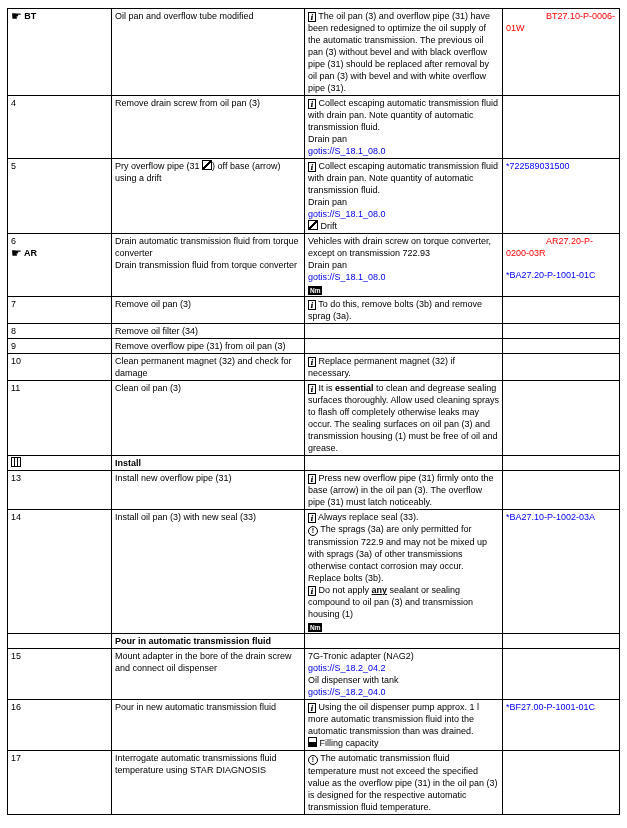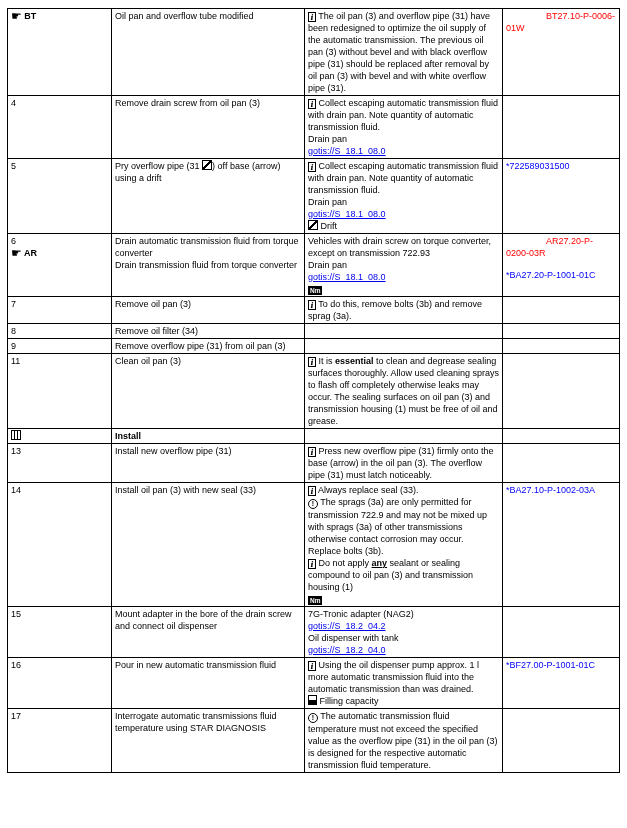--- a/index.html
+++ b/index.html
@@ -16,21 +16,21 @@
     vertical-align:top;
     padding:1px 3px 1px 3px;
     word-wrap:break-word;
   }
   td.vbottom{vertical-align:bottom;margin-top:22px;}
   .blk{min-height:12px;}
   .blk.gap{margin-top:10px;}
   .seg{white-space:pre-wrap;}
   .b{font-weight:bold;}
   .u{text-decoration:underline;text-align:center;}
-  .link{color:var(--link,#0000ee);text-decoration:underline;cursor:pointer;text-align:right;}
+  .link{color:var(--link,#0000ee);cursor:pointer;text-align:right;}
   .code-red{color:var(--red,#ff0000);padding-left:40px;}
   .code-blue{color:var(--blue,#0000ff);cursor:pointer;}
   .ic{display:inline-block;vertical-align:-1px;box-sizing:border-box;}
   .icon-info{width:8px;height:10px;border:1px solid #000;
     font:italic bold 8px "DejaVu Serif",serif;line-height:9px;text-align:center;}
   .icon-warning{width:10px;height:10px;border:1px solid #000;border-radius:50%;
     font:bold 7px "Liberation Sans",sans-serif;line-height:8px;text-align:center;}
   .icon-nm{background:#000;color:#fff;font:bold 6.5px "Liberation Sans",sans-serif;
     padding:1px 2px;line-height:7px;}
   .icon-hand{font-size:12px;line-height:10px;}
@@ -147,20 +147,32 @@
             <div class="blk"><span class="seg">9</span></div>
           </td>
           <td>
             <div class="blk"><span class="seg">Remove overflow pipe (31) from oil pan (3)</span></div>
           </td>
           <td></td>
           <td></td>
         </tr>
         <tr>
           <td>
+            <div class="blk"><span class="seg">10</span></div>
+          </td>
+          <td>
+            <div class="blk"><span class="seg">Clean permanent magnet (32) and check for damage</span></div>
+          </td>
+          <td>
+            <div class="blk"><span class="ic icon-info">i</span><span class="seg"> Replace permanent magnet (32) if necessary.</span></div>
+          </td>
+          <td></td>
+        </tr>
+        <tr>
+          <td>
             <div class="blk"><span class="seg">11</span></div>
           </td>
           <td>
             <div class="blk"><span class="seg">Clean oil pan (3)</span></div>
           </td>
           <td>
             <div class="blk"><span class="ic icon-info">i</span><span class="seg"> It is </span><span class="seg b">essential</span><span class="seg"> to clean and degrease sealing surfaces thoroughly. Allow used cleaning sprays to flash off completely otherwise leaks may occur. The sealing surfaces on oil pan (3) and transmission housing (1) must be free of oil and grease.</span></div>
           </td>
           <td></td>
         </tr>
@@ -195,20 +207,28 @@
           </td>
           <td>
             <div class="blk"><span class="ic icon-info">i</span><span class="seg"> Always replace seal (33).</span></div>
             <div class="blk"><span class="ic icon-warning">!</span><span class="seg"> The sprags (3a) are only permitted for transmission 722.9 and may not be mixed up with sprags (3a) of other transmissions otherwise contact corrosion may occur. Replace bolts (3b).</span></div>
             <div class="blk"><span class="ic icon-info">i</span><span class="seg"> Do not apply </span><span class="seg b u">any</span><span class="seg"> sealant or sealing compound to oil pan (3) and transmission housing (1)</span></div>
             <div class="blk"><span class="ic icon-nm">Nm</span></div>
           </td>
           <td class="vbottom">
             <div class="blk"><span class="seg code-blue">*BA27.10-P-1002-03A</span></div>
           </td>
+        </tr>
+        <tr>
+          <td></td>
+          <td>
+            <div class="blk"><span class="seg b">Pour in automatic transmission fluid</span></div>
+          </td>
+          <td></td>
+          <td></td>
         </tr>
         <tr>
           <td>
             <div class="blk"><span class="seg">15</span></div>
           </td>
           <td>
             <div class="blk"><span class="seg">Mount adapter in the bore of the drain screw and connect oil dispenser</span></div>
           </td>
           <td>
             <div class="blk"><span class="seg">7G-Tronic adapter (NAG2)</span></div>

